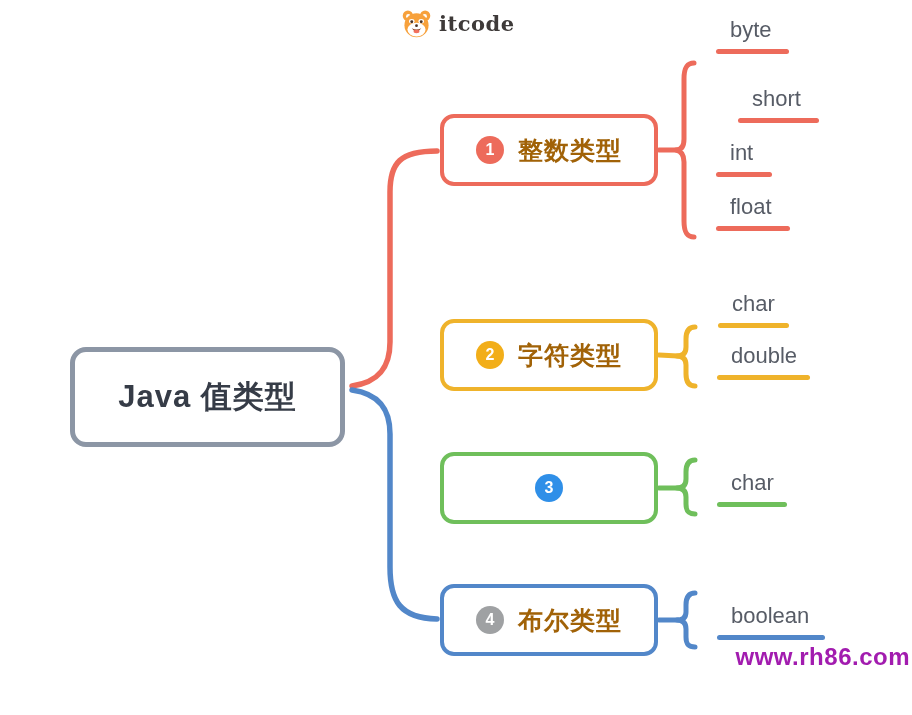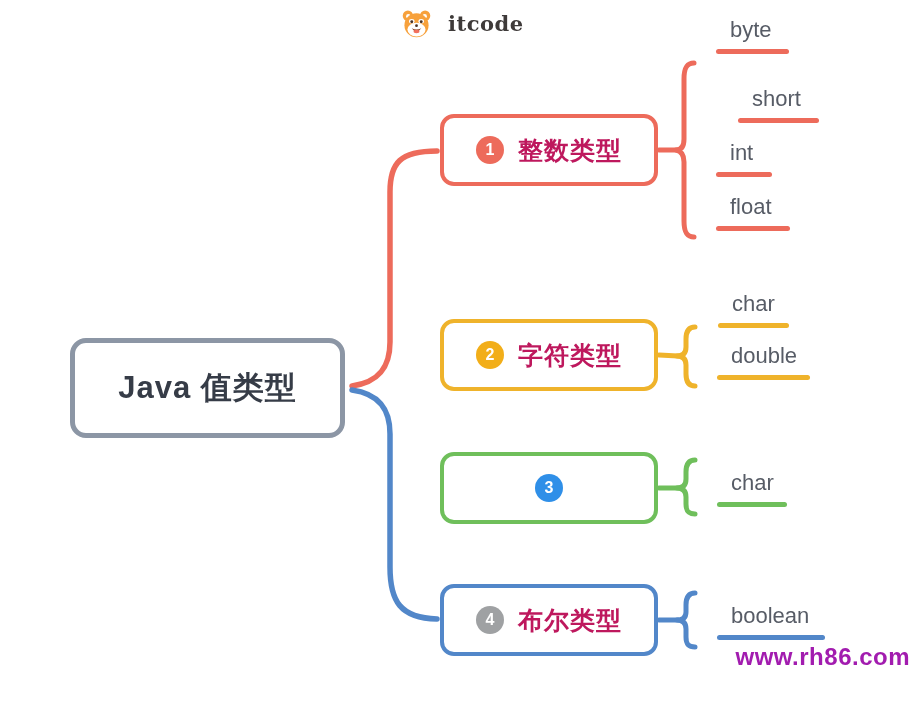--- a/index.html
+++ b/index.html
@@ -3,44 +3,44 @@
 <meta charset="utf-8">
 <style>
   html,body{margin:0;padding:0;background:#fff;}
   .stage{
     position:relative;width:912px;height:715px;background:#ffffff;overflow:hidden;
     font-family:"Liberation Sans", sans-serif;
   }
   svg.overlay{position:absolute;left:0;top:0;z-index:0;pointer-events:none;}
 
   
-  .logo{position:absolute;left:401px;top:8px;display:flex;align-items:center;gap:16px;z-index:2;}
+  .logo{position:absolute;left:401px;top:8px;display:flex;align-items:center;gap:7px;z-index:2;}
   .logo .mascot{width:31px;height:31px;display:block;}
   .logo .logo-text{font-family:"DejaVu Serif", serif;font-weight:bold;font-size:21px;color:#3e3a39;letter-spacing:0.5px;}
 
   
   .root-node{
-    position:absolute;left:70px;top:338px;width:275px;height:100px;box-sizing:border-box;
+    position:absolute;left:70px;top:347px;width:275px;height:100px;box-sizing:border-box;
     border:5px solid #8C96A5;border-radius:16px;background:#fff;z-index:1;
     display:flex;align-items:center;justify-content:center;
   }
   .root-node .root-label{font-size:31px;font-weight:bold;color:#363c47;letter-spacing:1px;}
 
   
   .node{
     position:absolute;left:440px;width:218px;height:72px;box-sizing:border-box;
     border:4px solid;border-radius:14px;background:#fff;z-index:1;
     display:flex;align-items:center;justify-content:center;gap:14px;
   }
   .node .badge{
     width:28px;height:28px;border-radius:50%;flex:0 0 auto;
     display:flex;align-items:center;justify-content:center;
     color:#fff;font-size:16px;font-weight:bold;
   }
-  .node .node-label{font-size:25px;font-weight:bold;color:#be185d;letter-spacing:1px;}
+  .node .node-label{font-size:25px;font-weight:bold;color:#a16207;letter-spacing:1px;}
   .node.n1{top:114px;border-color:#ED6B5B;}
   .node.n2{top:319px;border-color:#EFB32B;}
   .node.n3{top:452px;border-color:#6FBF5B;}
   .node.n4{top:584px;border-color:#5287C9;}
   .badge.bg1{background:#ED6B5B;}
   .badge.bg2{background:#F2AE19;}
   .badge.bg3{background:#2F8FE8;}
   .badge.bg4{background:#9FA1A3;}
 
   

